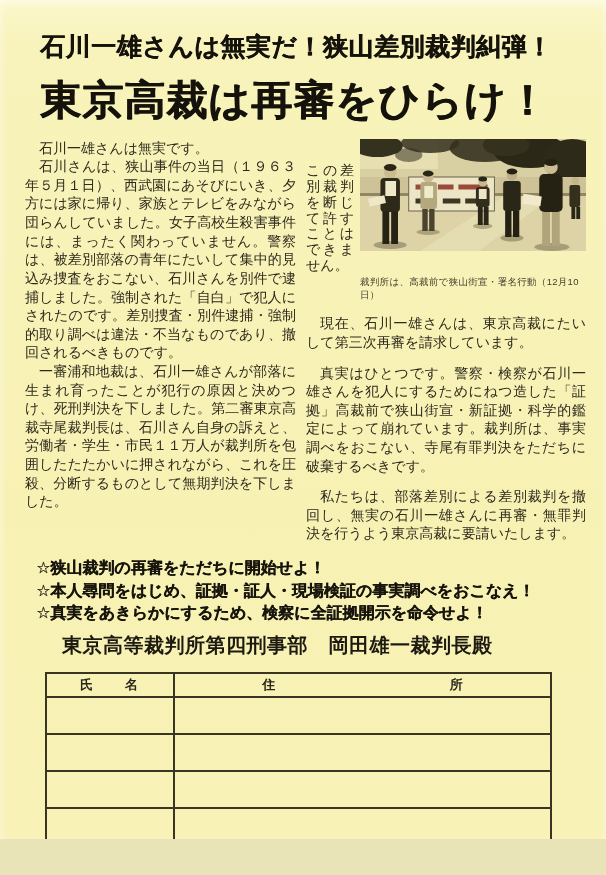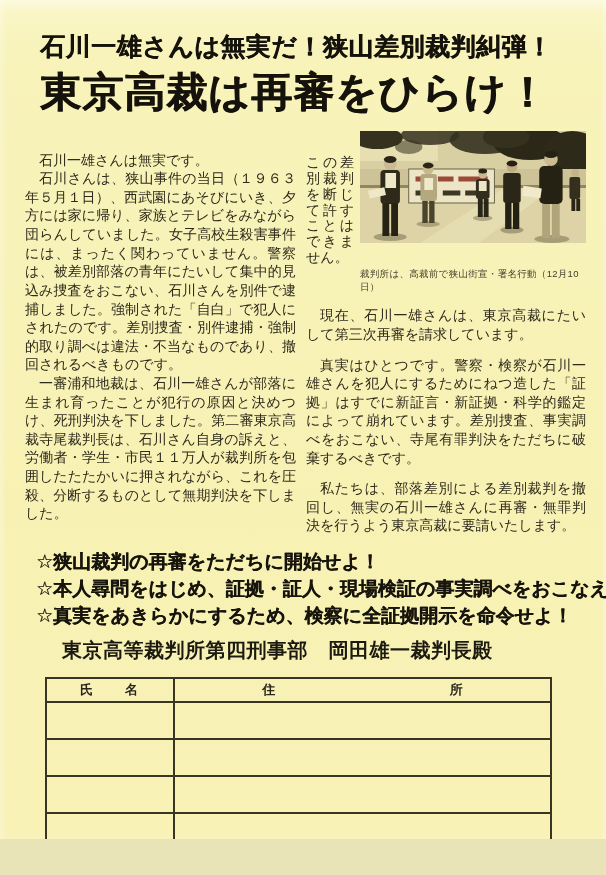--- a/index.html
+++ b/index.html
@@ -19,27 +19,27 @@
 
   
   .title-block { padding: 32px 0 0 40px; }
   .title1 {
     font-size: 25px; font-weight: 900; color: #14120b;
     letter-spacing: 0.5px; line-height: 1.15;
     text-shadow: 0.6px 0 0 #14120b;
   }
   .title2 {
     font-size: 41px; font-weight: 900; color: #14120b;
-    letter-spacing: 1px; line-height: 1.12; margin-top: 9px;
+    letter-spacing: 1px; line-height: 1.12; margin-top: 17px;
     text-shadow: 1px 0 0 #14120b;
   }
 
   
   .columns { display: flex; gap: 10px; margin: 15px 20px 0 25px; }
-  .col-left { width: 271px; flex: none; margin-top: 20px; }
+  .col-left { width: 271px; flex: none; }
   .col-right { flex: 1; min-width: 0; }
   p.body {
     margin: 0; font-size: 14px; line-height: 1.33;
     text-align: justify; text-indent: 1em; color: #2e2a1c;
   }
   .col-right .top-row { display: flex; gap: 6px; }
   .side-note {
     width: 48px; flex: none; font-size: 14px; line-height: 1.14;
     text-align: justify; color: #2e2a1c;
     word-break: break-all;
@@ -49,21 +49,21 @@
   .photo-wrap svg { display: block; width: 100%; height: 112px; }
   .caption {
     font-size: 9.5px; color: #45402d;
     margin: 2px 0 4px 54px; letter-spacing: 0.3px;
   }
   .col-right p.body { margin-top: 12px; }
 
   
   .demands { margin: 14px 0 0 36px; }
   .demand {
-    font-size: 19px; font-weight: 900; color: #17140c;
+    font-size: 16px; font-weight: 900; color: #17140c;
     line-height: 1.42; white-space: nowrap;
     text-shadow: 0.5px 0 0 #17140c;
   }
   .addressee {
     margin: 7px 0 12px 62px; font-size: 20px; font-weight: 800;
     color: #1c1910; letter-spacing: 0.5px;
   }
 
   
   table.sig-table {
@@ -179,21 +179,21 @@
 
             <circle cx="221" cy="42" r="4" fill="#c4b489"></circle>
             <rect x="215" y="46" width="11" height="22" rx="2" fill="#35301e"></rect>
             <rect x="217" y="68" width="4" height="12" fill="#2a2617"></rect>
             <rect x="222" y="68" width="4" height="12" fill="#2a2617"></rect>
           </svg>
         </div>
       </div>
       <div class="caption">裁判所は、高裁前で狭山街宣・署名行動（12月10日）</div>
       <p class="body">現在、石川一雄さんは、東京高裁にたいして第三次再審を請求しています。</p>
-      <p class="body">真実はひとつです。警察・検察が石川一雄さんを犯人にするためにねつ造した「証拠」はすでに新証言・新証拠・科学的鑑定によって崩れています。差別捜査、事実調べをおこない、寺尾有罪判決をただちに破棄するべきです。</p>
+      <p class="body">真実はひとつです。警察・検察が石川一雄さんを犯人にするためにねつ造した「証拠」高裁前で狭山街宣・新証拠・科学的鑑定によって崩れています。裁判所は、事実調べをおこない、寺尾有罪判決をただちに破棄するべきです。</p>
       <p class="body">私たちは、部落差別による差別裁判を撤回し、無実の石川一雄さんに再審・無罪判決を行うよう東京高裁に要請いたします。</p>
     </div>
   </div>
 
   <div class="demands">
     <div class="demand">☆狭山裁判の再審をただちに開始せよ！</div>
     <div class="demand">☆本人尋問をはじめ、証拠・証人・現場検証の事実調べをおこなえ！</div>
     <div class="demand">☆真実をあきらかにするため、検察に全証拠開示を命令せよ！</div>
   </div>
 

